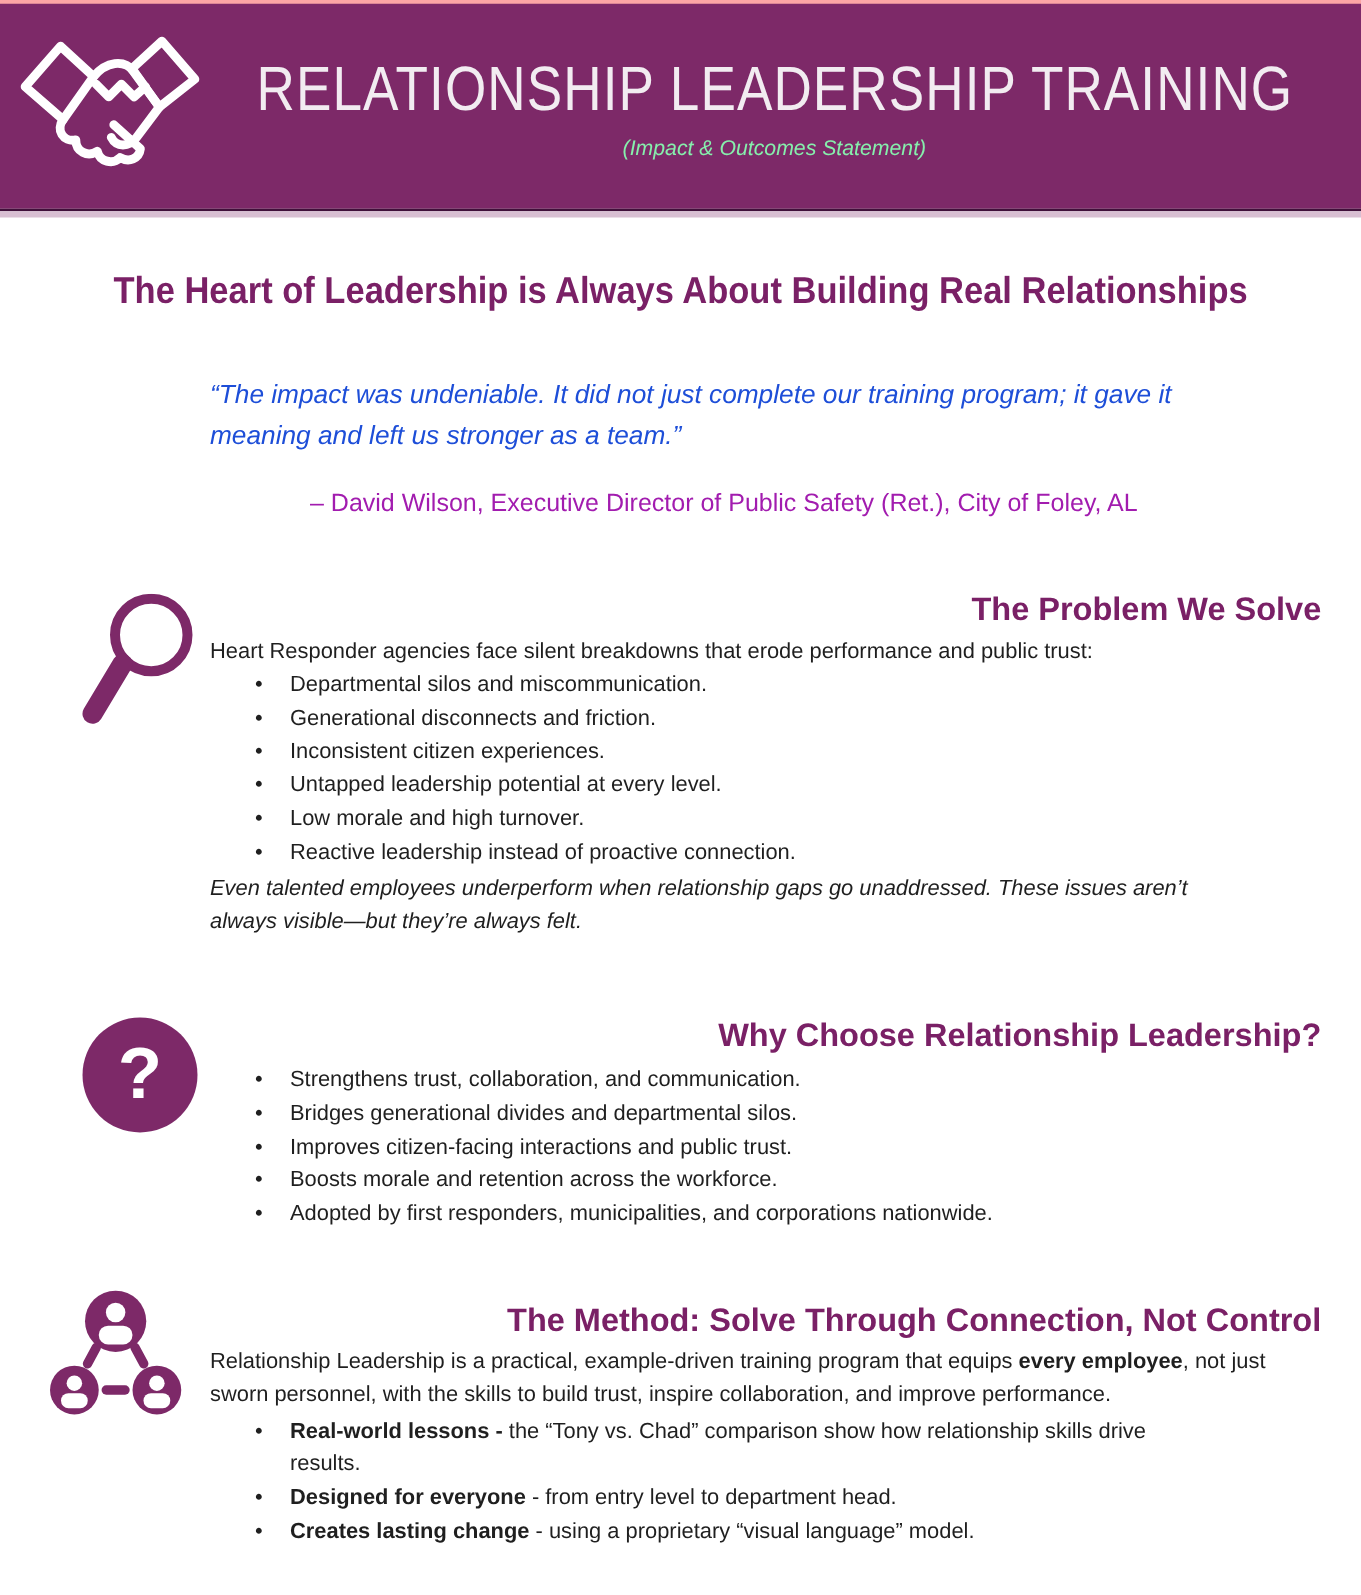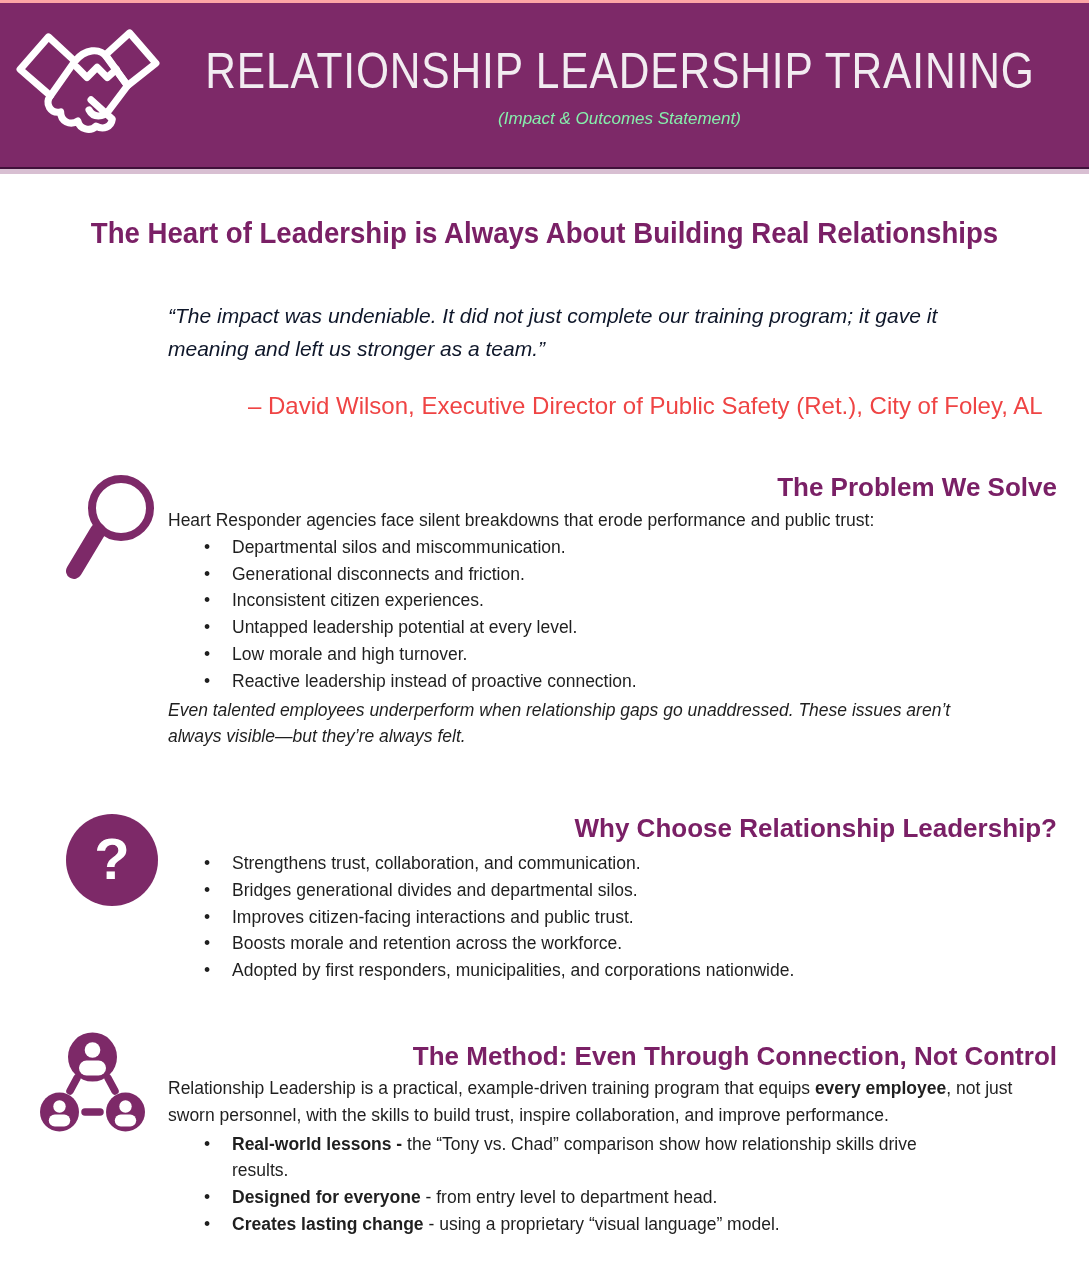--- a/index.html
+++ b/index.html
@@ -25,23 +25,23 @@
   .band-sub{font-size:17px;font-style:italic;color:#86efac;margin-top:9px;}
   .handshake{position:absolute;left:12px;top:16px;}
   
   .headline{
     position:absolute;left:0;top:216px;width:100%;text-align:center;
     font-size:30px;font-weight:700;color:#7A2066;white-space:nowrap;
     transform:scaleX(0.92);transform-origin:center;
   }
   .quote{
     position:absolute;left:168px;top:299px;width:802px;
-    font-size:21px;font-style:italic;line-height:33px;color:#0f172a;
+    font-size:21px;font-style:italic;line-height:33px;color:#1d4ed8;
   }
-  .attribution{position:absolute;left:248px;top:392px;font-size:24px;color:#ef4444;text-align:right;}
+  .attribution{position:absolute;left:248px;top:392px;font-size:20px;color:#a21caf;text-align:right;}
   
   .section{position:absolute;left:0;width:100%;}
   #sec-problem{top:471px;}
   #sec-why{top:812px;}
   #sec-method{top:1040px;}
   .sec-icon{position:absolute;}
   .content{margin-left:168px;margin-right:32px;}
   .sec-title{margin:0;font-size:26px;line-height:32px;font-weight:700;color:#7A2066;text-align:right;}
   .body-text{font-size:17.5px;line-height:26.8px;}
   .intro{margin-top:4px;}
@@ -145,21 +145,21 @@
           <circle cx="52.5" cy="19" r="7.8"></circle>
           <rect x="39" y="29.5" width="27" height="15" rx="7.5"></rect>
           <circle cx="19.5" cy="75.5" r="6.2"></circle>
           <rect x="8.8" y="83.5" width="21.4" height="12" rx="6"></rect>
           <circle cx="85.5" cy="75.5" r="6.2"></circle>
           <rect x="74.8" y="83.5" width="21.4" height="12" rx="6"></rect>
         </g>
       </svg>
     </span>
     <div class="content">
-      <h3 class="sec-title">The Method: Even Through Connection, Not Control</h3>
+      <h3 class="sec-title">The Method: Solve Through Connection, Not Control</h3>
       <div class="body-text method-para"><span>Relationship Leadership is a practical, example-driven training program that equips </span><b class="lead">every employee</b><span>, not just sworn personnel, with the skills to build trust, inspire collaboration, and improve performance.</span></div>
       <ul class="bullets" style="margin-top:2px;">
         <li><b class="lead">Real-world lessons -</b><span> the “Tony vs. Chad” comparison show how relationship skills drive results.</span></li>
         <li><b class="lead">Designed for everyone</b><span> - from entry level to department head.</span></li>
         <li><b class="lead">Creates lasting change</b><span> - using a proprietary “visual language” model.</span></li>
       </ul>
     </div>
   </div>
 
 </div>

